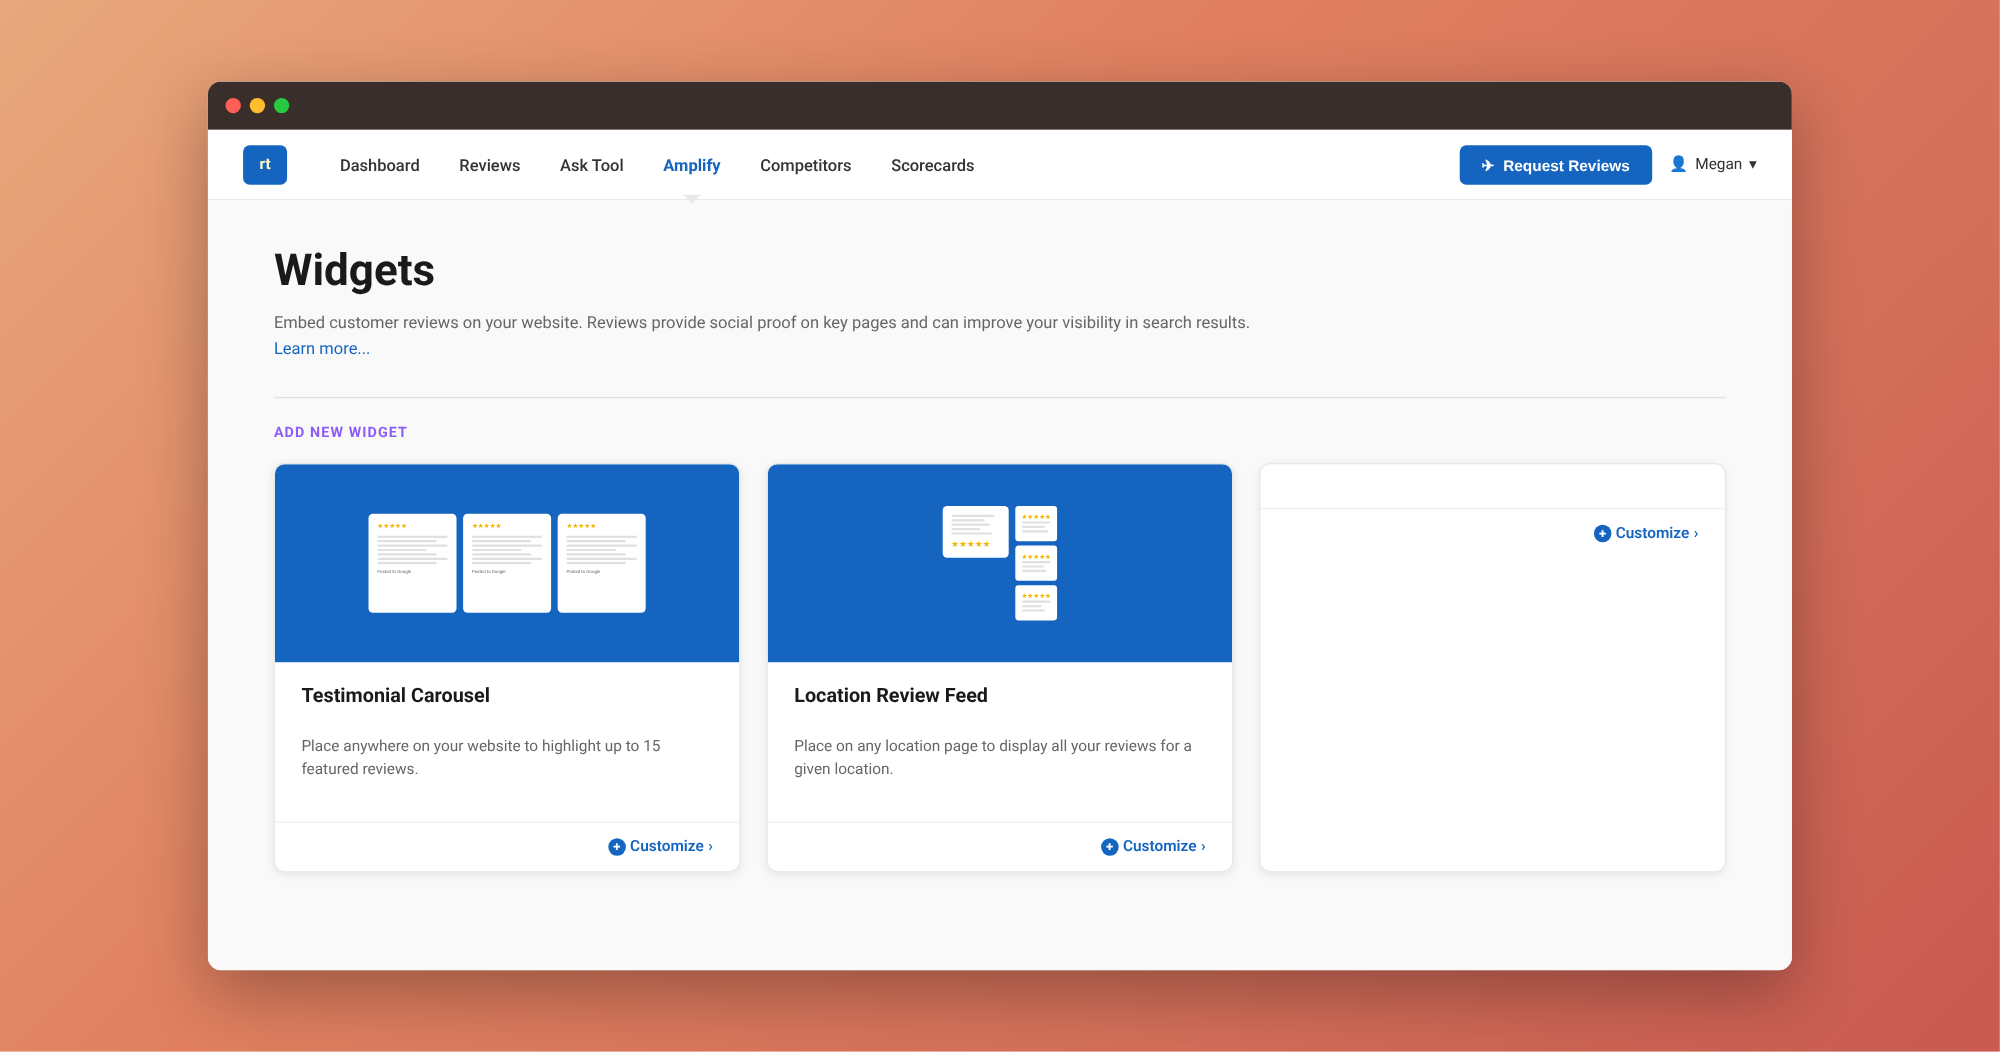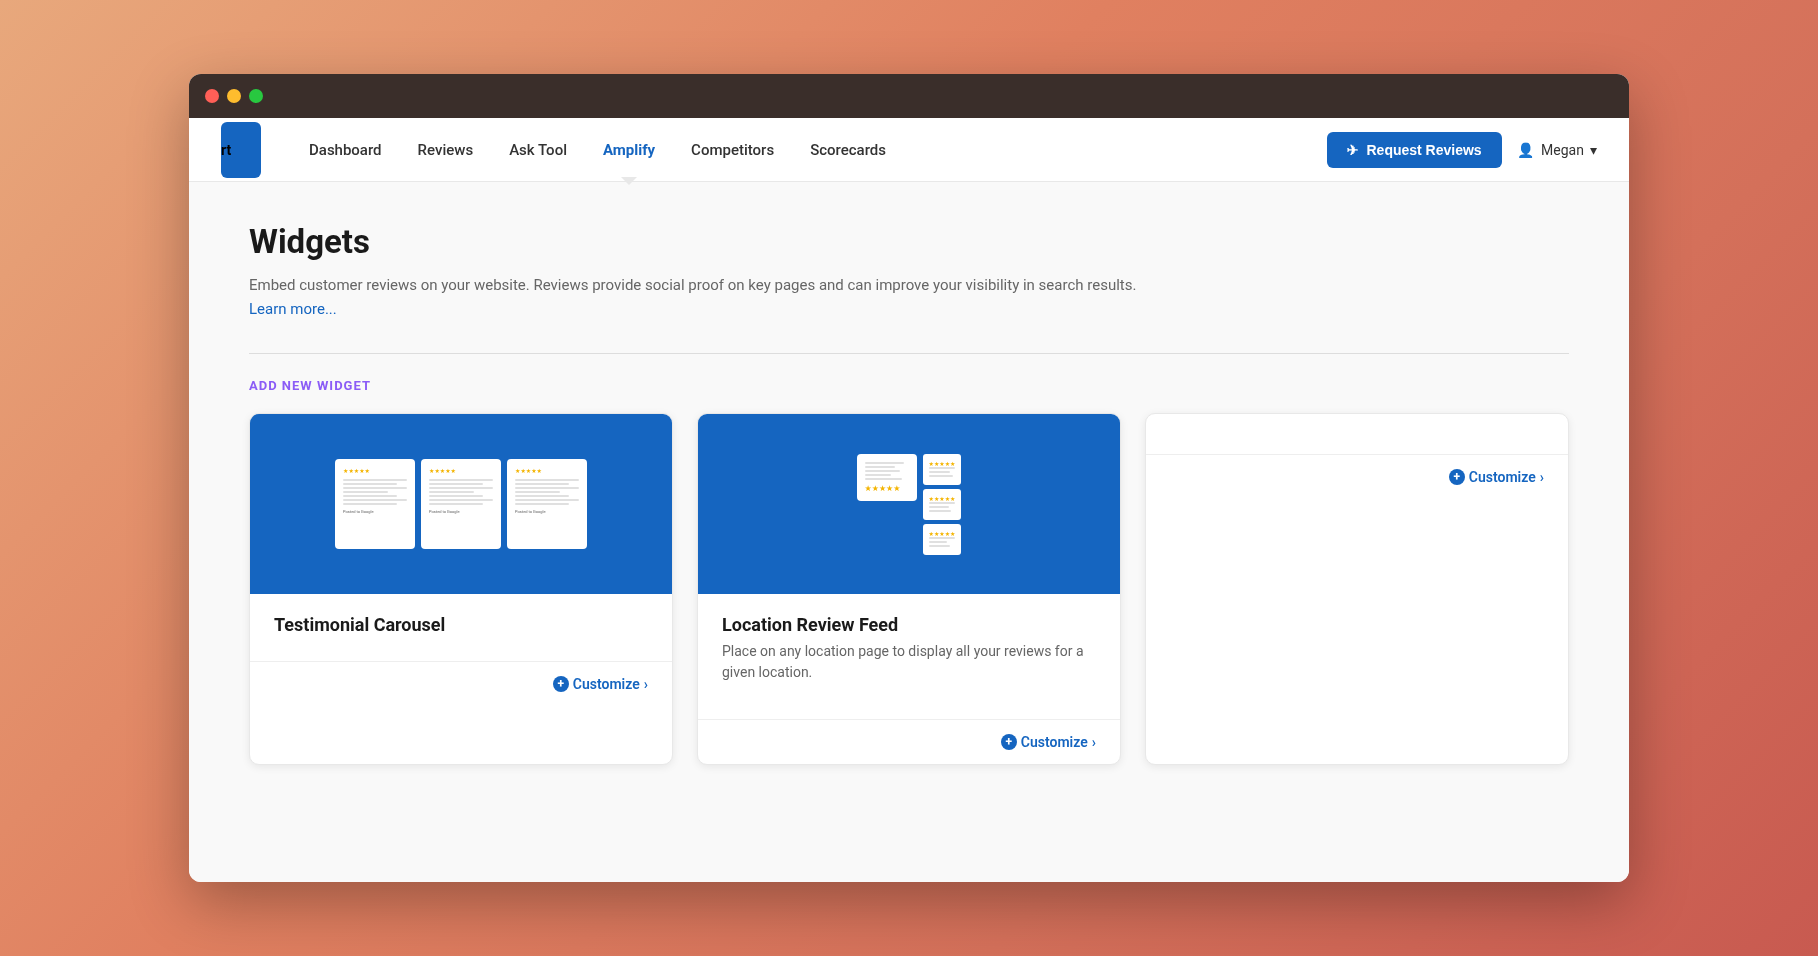--- a/index.html
+++ b/index.html
@@ -47,26 +47,27 @@
       height: 64px;
       gap: 0;
     }
     .logo {
       display: flex;
       align-items: center;
       margin-right: 32px;
     }
     .logo-icon {
       width: 40px;
-      height: 56px;
+      height: 36px;
       background: #1565c0;
       border-radius: 6px;
       display: flex;
       align-items: center;
-      color: #000000;
+      justify-content: center;
+      color: #fef9c3;
       font-size: 14px;
       font-weight: bold;
     }
     .nav-links {
       display: flex;
       align-items: center;
       gap: 4px;
       flex: 1;
     }
     .nav-link {
@@ -125,21 +126,21 @@
     
     .main-content {
       background: #f9f9f9;
       min-height: 700px;
       padding: 40px 60px;
     }
     .page-header {
       margin-bottom: 32px;
     }
     .page-title {
-      font-size: 33px;
+      font-size: 40px;
       font-weight: 700;
       color: #1a1a1a;
       margin-bottom: 12px;
     }
     .page-description {
       font-size: 15px;
       color: #666;
       max-width: 900px;
       line-height: 1.6;
     }
@@ -281,21 +282,21 @@
       margin-top: 4px;
     }
 
     .widget-info {
       padding: 20px 24px;
     }
     .widget-name {
       font-size: 18px;
       font-weight: 700;
       color: #1a1a1a;
-      margin-bottom: 6px;
+      margin-bottom: 26px;
     }
     .widget-desc {
       font-size: 14px;
       color: #666;
       line-height: 1.5;
       margin-bottom: 16px;
     }
     .widget-footer {
       border-top: 1px solid #eee;
       padding: 14px 24px;
@@ -411,20 +412,21 @@
               <div class="mini-text-line short"></div>
               <div class="mini-text-line medium"></div>
               <div class="mini-text-line long"></div>
               <div class="mini-text-line medium"></div>
               <div class="mini-source">Posted to Google</div>
             </div>
           </div>
         </div>
         <div class="widget-info">
           <div class="widget-name">Testimonial Carousel</div>
+          <div class="widget-desc">Place anywhere on your website to highlight up to 15 featured reviews.</div>
         </div>
         <div class="widget-footer">
           <a class="customize-link">
             <span class="plus-icon">+</span>
             <span>Customize</span>
             <span>›</span>
           </a>
         </div>
       </div>
 

